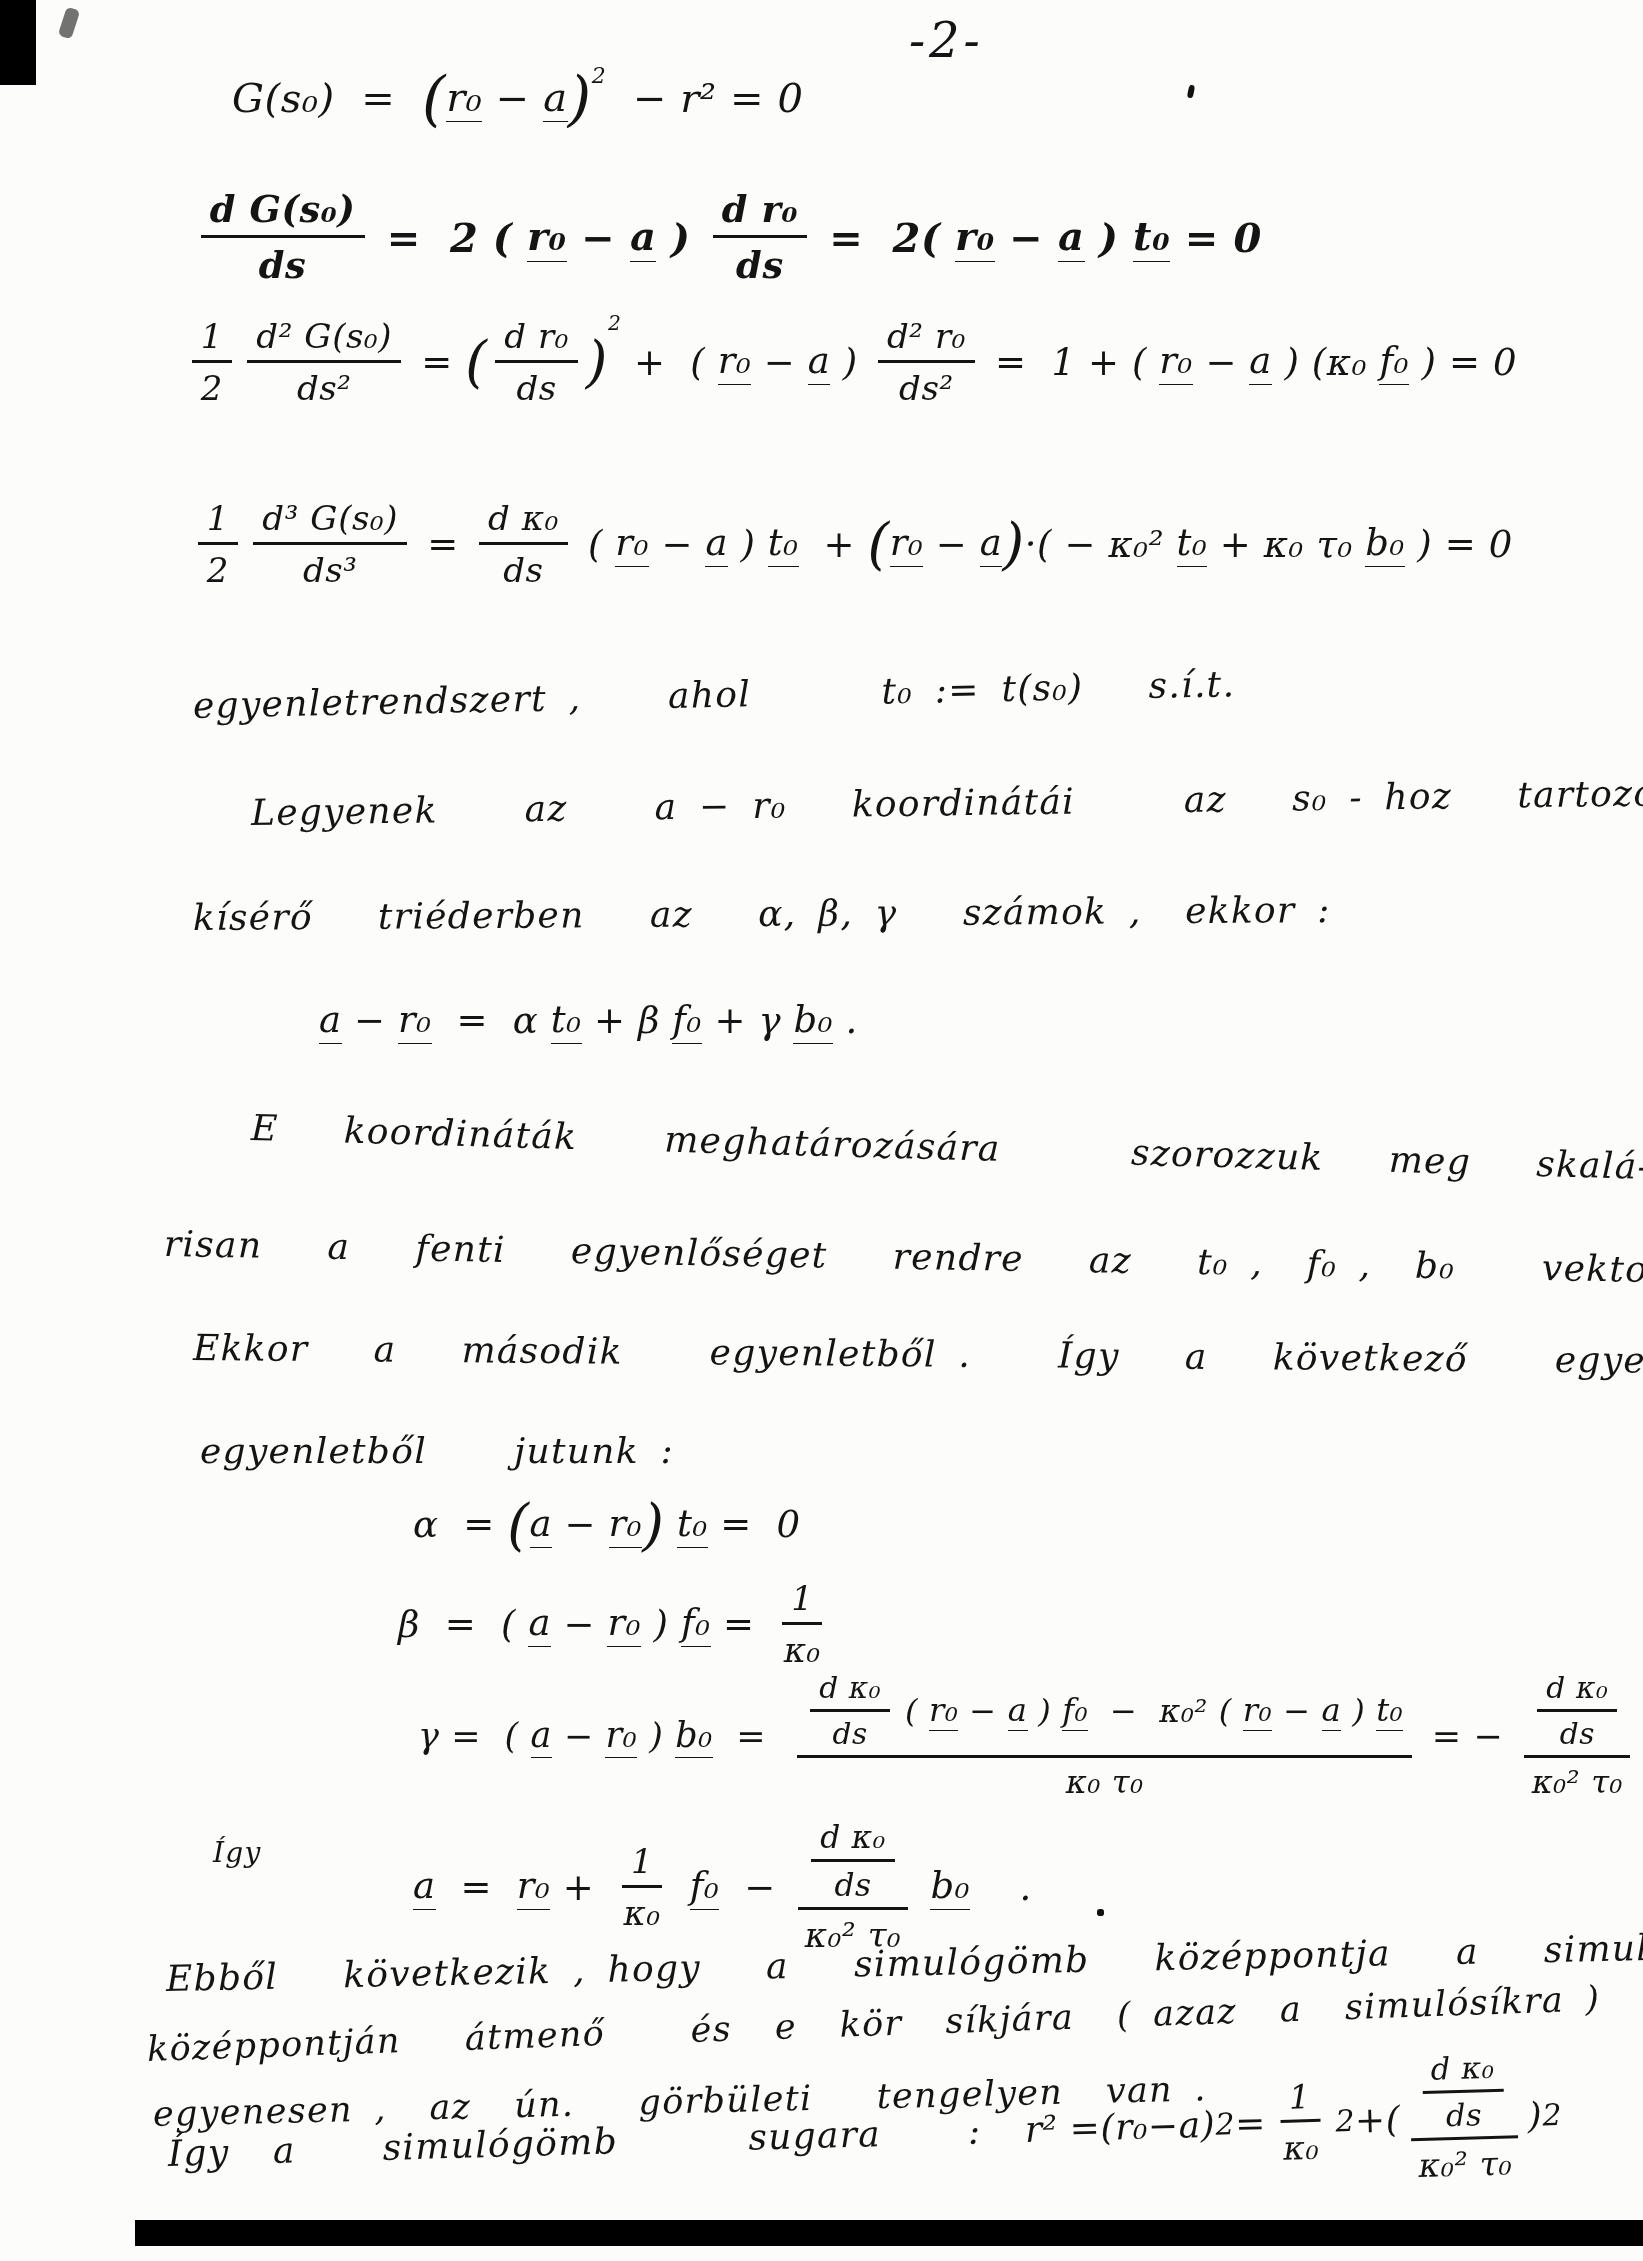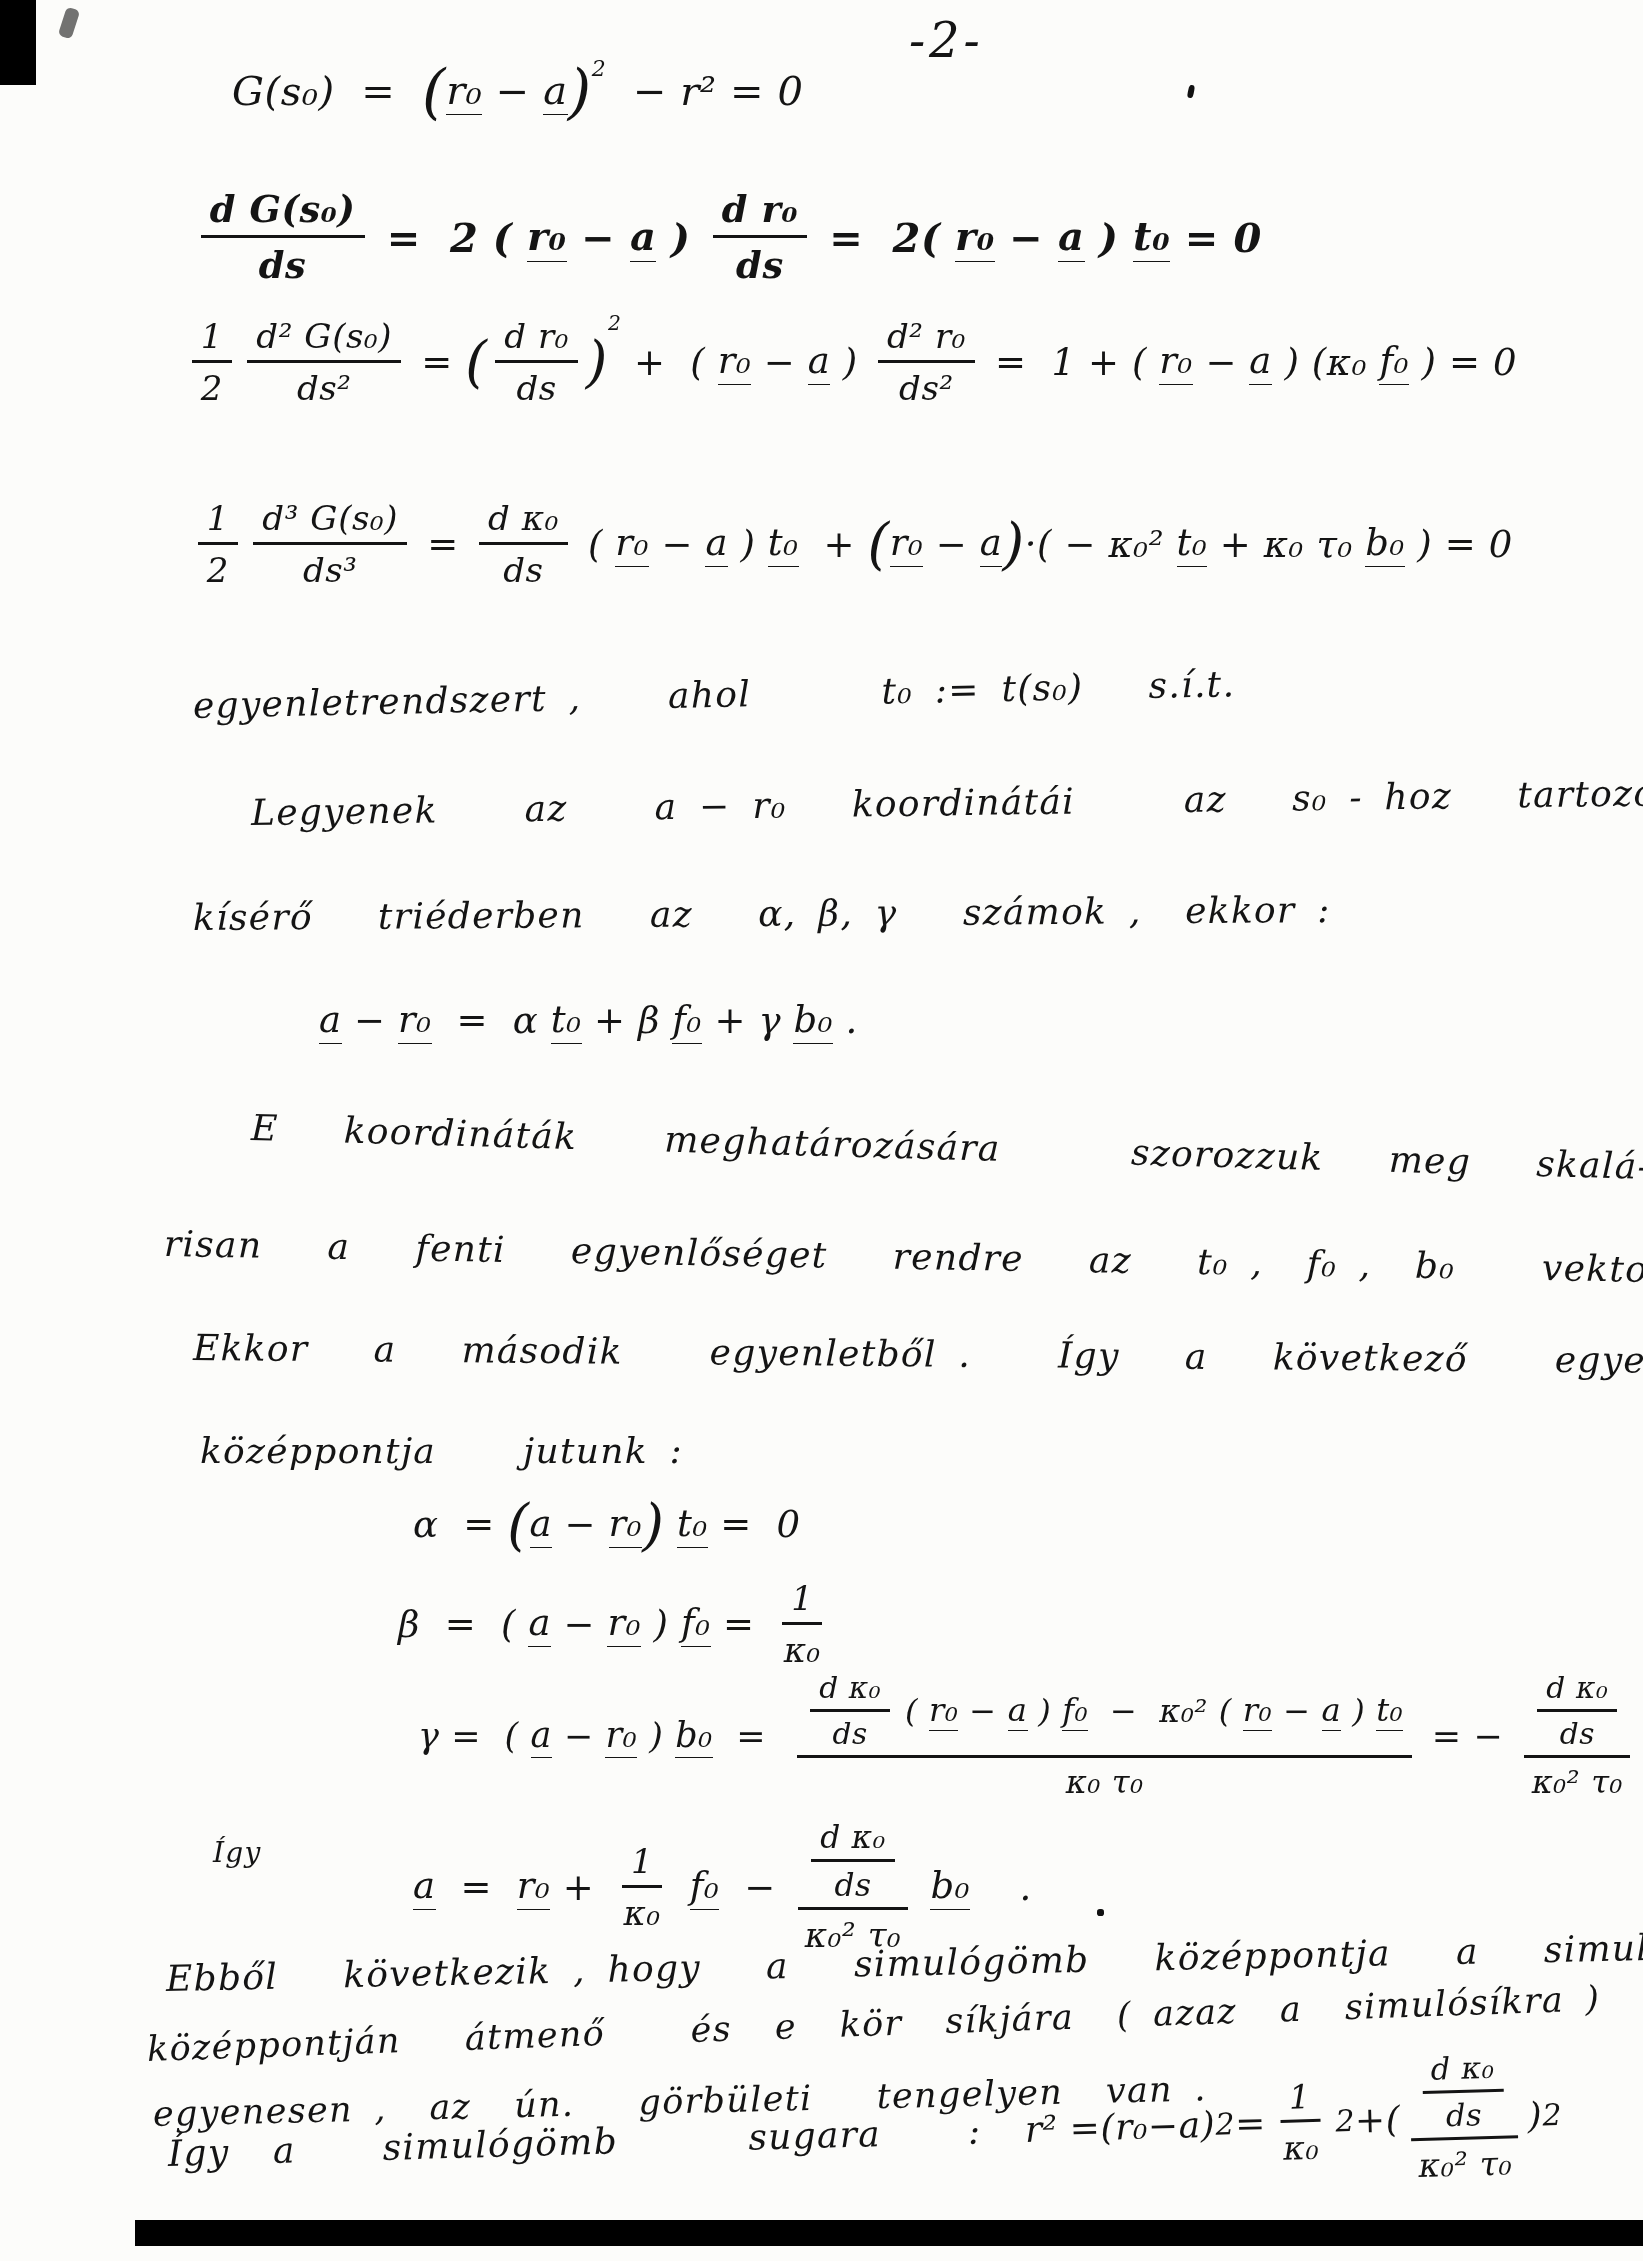--- a/index.html
+++ b/index.html
@@ -43,21 +43,21 @@
 <body>
 
 <div class="art" style="left:0;top:0;width:36px;height:85px;"></div>
 <div class="art" style="left:62px;top:7.7px;width:14px;height:30px;opacity:.55;border-radius:5.2px;transform:rotate(18deg);"></div>
 <div class="art" style="left:135px;top:2220px;width:1508px;height:26px;"></div>
 <div class="speck" style="left:1188px;top:85px;width:5.8px;height:13px;transform:rotate(12deg);"></div>
 <div class="speck" style="left:1097px;top:1909px;width:7px;height:7px;"></div>
 
 <div class="pageno" style="left:909px;top:11.6px;">-2-</div>
 
-<div class="eq" style="left:232px;top:61px;text-align:right;">
+<div class="eq" style="left:232px;top:68px;text-align:right;">
     <span class="t">G(s₀)  =  </span>
     <span class="p">(</span>
     <span class="v">r₀</span>
     <span class="t"> − </span>
     <span class="v">a</span>
     <span class="p">)</span>
     <sup>2</sup>
     <span class="t">  − r² = 0</span>
   </div>
 <div class="eq" style="left:193px;top:187px;font-weight:bold;">
@@ -135,21 +135,21 @@
     <span class="t"> + β </span>
     <span class="v">f₀</span>
     <span class="t"> + γ </span>
     <span class="v">b₀</span>
     <span class="t"> .</span>
   </div>
 
 <div class="tline" style="left:251px;top:1107px;transform:rotate(1.6deg);">E   koordináták    meghatározására      szorozzuk   meg   skalá-</div>
 <div class="tline" style="left:164px;top:1223px;transform:rotate(1.0deg);">risan   a   fenti   egyenlőséget   rendre   az   t₀ ,  f₀ ,  b₀    vektorokkal</div>
 <div class="tline" style="left:193px;top:1327px;transform:rotate(0.5deg);">Ekkor   a   második    egyenletből .    Így   a   következő    egyen-</div>
-<div class="tline" style="left:200px;top:1430px;">középpontja    jutunk :</div>
+<div class="tline" style="left:200px;top:1430px;">egyenletből    jutunk :</div>
 
 <div class="eq" style="left:413px;top:1497px;font-size:37px;">
     <span class="t">α  = </span>
     <span class="p">(</span>
     <span class="v">a</span>
     <span class="t"> − </span>
     <span class="v">r₀</span>
     <span class="p">)</span>
     <span class="t"> </span>
     <span class="v">t₀</span>

